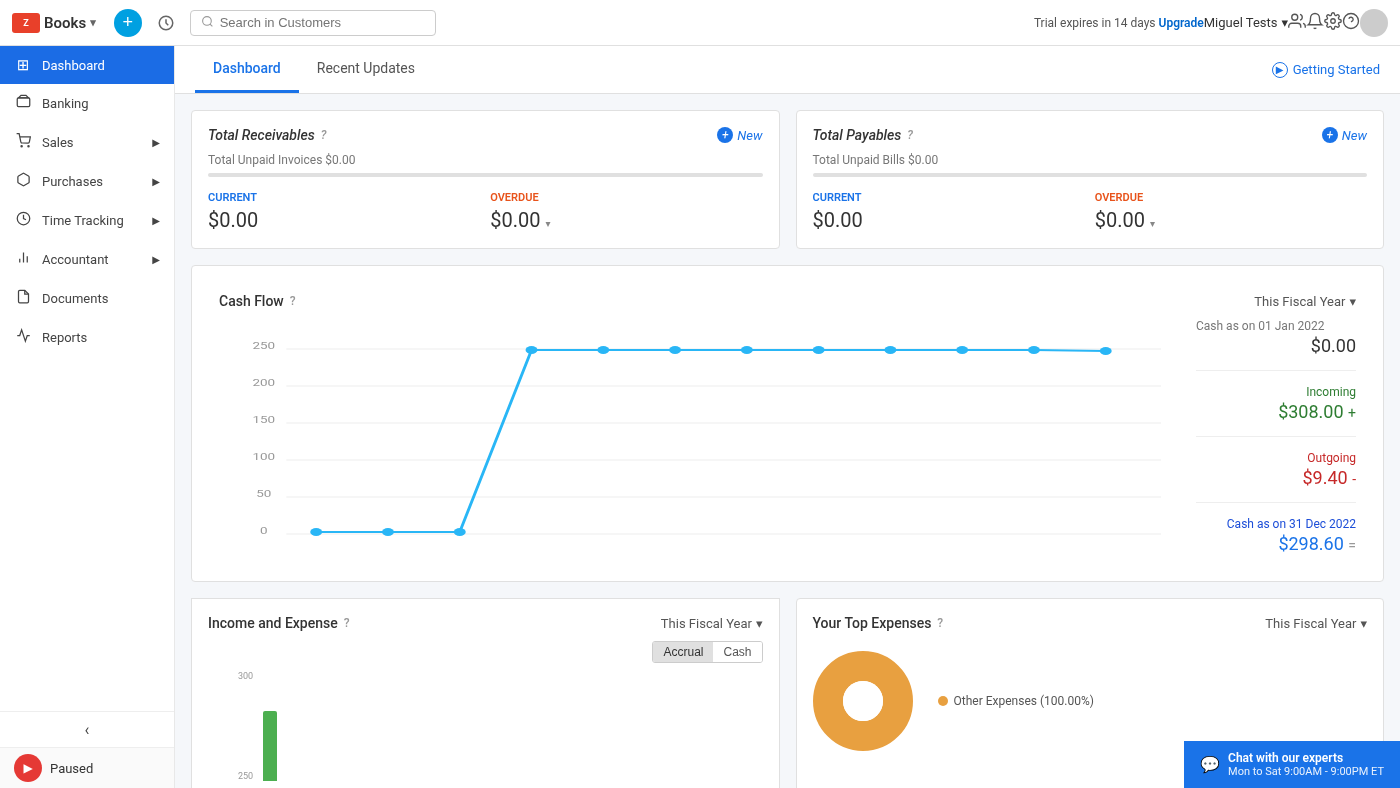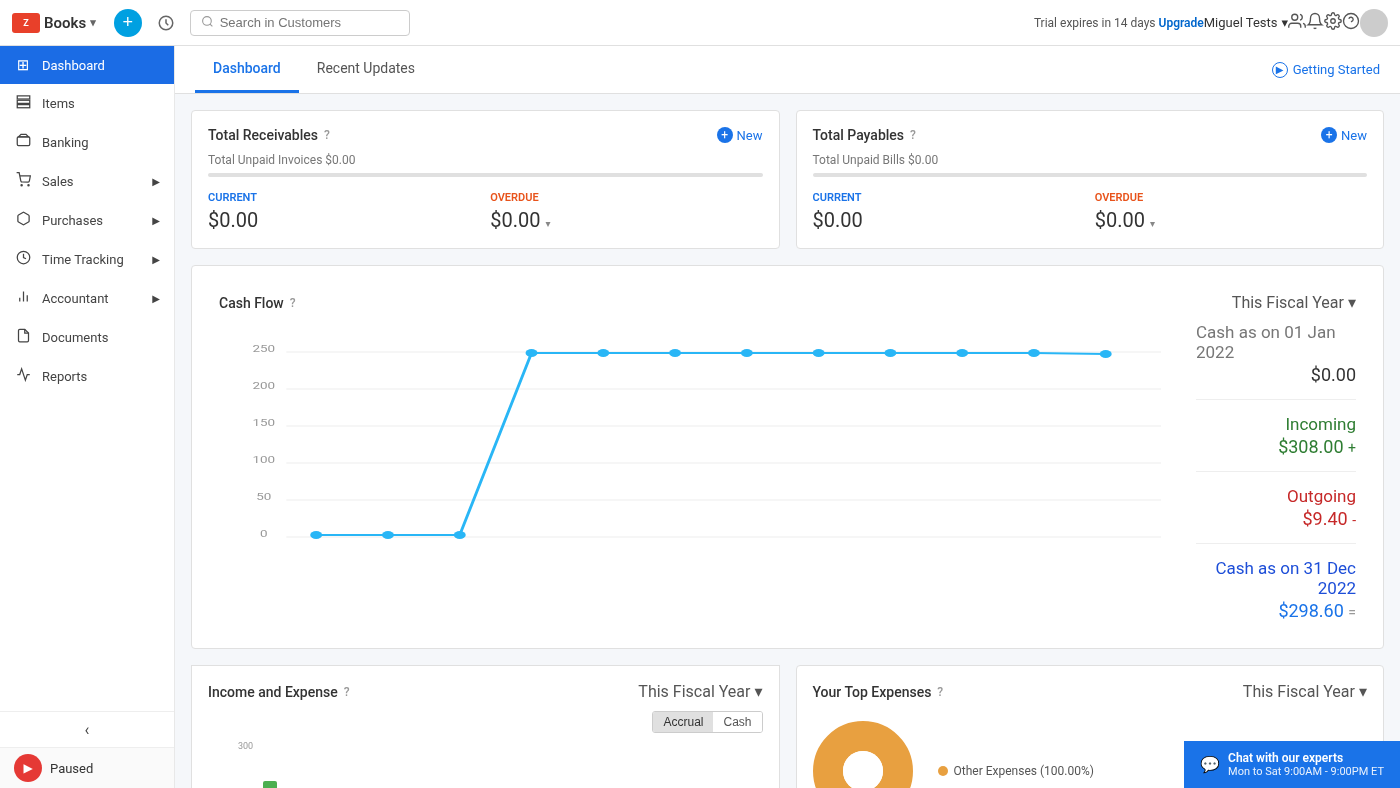--- a/index.html
+++ b/index.html
@@ -13,21 +13,21 @@
     .content { flex: 1; overflow-y: auto; background: #f5f7fa; }
 
     
     .zoho-logo { display: flex; align-items: center; gap: 4px; font-weight: bold; font-size: 14px; color: #333; margin-right: 8px; }
     .zoho-logo .logo-box { width: 28px; height: 20px; background: #e8402a; border-radius: 3px; display: flex; align-items: center; justify-content: center; }
     .zoho-logo .logo-box span { color: #fff; font-size: 9px; font-weight: bold; }
     .logo-text { font-size: 15px; font-weight: 600; color: #333; }
     .logo-chevron { font-size: 11px; color: #666; cursor: pointer; }
     .add-btn { width: 28px; height: 28px; background: #00a0e1; border-radius: 50%; display: flex; align-items: center; justify-content: center; color: #fff; font-size: 18px; cursor: pointer; border: none; flex-shrink: 0; }
     .history-btn { width: 28px; height: 28px; display: flex; align-items: center; justify-content: center; color: #666; cursor: pointer; }
-    .search-box { display: flex; align-items: center; border: 1px solid #ccc; border-radius: 4px; padding: 4px 10px; gap: 6px; background: #fff; width: 220px; }
+    .search-box { display: flex; align-items: center; border: 1px solid #ccc; border-radius: 4px; padding: 4px 10px; gap: 6px; background: #fff; width: 246px; }
     .search-box input { border: none; outline: none; font-size: 13px; color: #333; width: 100%; background: transparent; }
     .search-icon { color: #999; font-size: 12px; }
     .top-right { margin-left: auto; display: flex; align-items: center; gap: 0; }
     .trial-text { font-size: 12px; color: #555; }
     .trial-text .upgrade { color: #0066cc; font-weight: 600; cursor: pointer; }
     .user-menu { display: flex; align-items: center; gap: 4px; cursor: pointer; font-size: 13px; color: #333; }
     .top-icon { color: #555; font-size: 16px; cursor: pointer; }
     .avatar { width: 28px; height: 28px; background: #ccc; border-radius: 50%; }
 
     
@@ -40,44 +40,44 @@
     .tab { padding: 14px 18px; font-size: 14px; color: #555; cursor: pointer; border-bottom: 3px solid transparent; }
     .tab.active { color: #1a73e8; border-bottom: 3px solid #1a73e8; font-weight: 500; }
     .getting-started { display: flex; align-items: center; gap: 5px; color: #1a73e8; font-size: 13px; cursor: pointer; }
 
     
     .dashboard-body { padding: 16px; display: flex; flex-direction: column; gap: 16px; }
     .row-2 { display: grid; grid-template-columns: 1fr 1fr; gap: 16px; }
     .card { background: #fff; border-radius: 4px; border: 1px solid #e0e0e0; padding: 16px; }
 
     
-    .card-header { display: flex; align-items: center; justify-content: space-between; margin-bottom: 10px; }
+    .card-header { display: flex; align-items: center; justify-content: space-between; margin-bottom: 10px; font-style: italic; }
     .card-title { font-size: 14px; font-weight: 500; color: #333; display: flex; align-items: center; gap: 6px; }
     .info-icon { color: #999; font-size: 12px; cursor: pointer; }
     .new-btn { display: flex; align-items: center; gap: 4px; color: #1a73e8; font-size: 13px; cursor: pointer; }
     .new-btn .plus { width: 16px; height: 16px; background: #1a73e8; border-radius: 50%; color: #fff; display: flex; align-items: center; justify-content: center; font-size: 12px; }
     .unpaid-label { font-size: 12px; color: #777; margin-bottom: 6px; }
     .progress-bar { height: 4px; background: #e0e0e0; border-radius: 2px; margin-bottom: 14px; }
     .progress-fill { height: 100%; background: #1a73e8; border-radius: 2px; }
     .amounts-row { display: grid; grid-template-columns: 1fr 1fr; gap: 10px; }
     .amount-block .label { font-size: 11px; font-weight: 600; margin-bottom: 4px; }
     .amount-block .label.current { color: #1a73e8; }
     .amount-block .label.overdue { color: #e8531b; }
     .amount-block .value { font-size: 20px; font-weight: 400; color: #333; }
     .amount-block .value .chevdown { font-size: 10px; color: #888; cursor: pointer; }
 
     
     .cash-flow-card { background: #fff; border-radius: 4px; border: 1px solid #e0e0e0; padding: 27px; }
     .cash-flow-header { display: flex; align-items: center; justify-content: space-between; margin-bottom: 10px; }
-    .fiscal-select { font-size: 16px; color: #555; cursor: pointer; border: none; background: transparent; display: flex; align-items: center; gap: 4px; }
+    .fiscal-select { font-size: 13px; color: #555; cursor: pointer; border: none; background: transparent; display: flex; align-items: center; gap: 4px; }
     .cash-flow-content { display: flex; gap: 10px; }
     .chart-area { flex: 1; position: relative; height: 220px; }
     .chart-summary { width: 170px; flex-shrink: 0; display: flex; flex-direction: column; gap: 14px; padding-left: 10px; }
     .summary-item { }
-    .summary-item .s-label { font-size: 17px; color: #777; margin-bottom: 2px; }
+    .summary-item .s-label { font-size: 12px; color: #777; margin-bottom: 2px; }
     .summary-item .s-value { font-size: 18px; font-weight: 400; color: #333; text-align: right; }
     .summary-item .s-value.incoming { color: #2e7d32; }
     .summary-item .s-value.outgoing { color: #c62828; }
     .summary-item .s-value.cash31 { color: #1a73e8; }
     .summary-divider { border-top: 1px solid #eee; }
 
     
     .chart-svg { width: 100%; height: 220px; }
 
     
@@ -173,30 +173,20 @@
   <div class="main-area">
 
     <div class="sidebar">
       <div class="sidebar-item active">
         <span class="icon">⊞</span>
         <span>Dashboard</span>
       </div>
       <div class="sidebar-item">
         <span class="icon">
           <svg width="15" height="15" viewBox="0 0 24 24" fill="none" stroke="currentColor" stroke-width="2">
-            <rect x="2" y="3" width="20" height="5"></rect>
-              <rect x="2" y="10" width="20" height="5"></rect>
-              <rect x="2" y="17" width="20" height="5"></rect>
-          </svg>
-        </span>
-        <span>Items</span>
-      </div>
-      <div class="sidebar-item">
-        <span class="icon">
-          <svg width="15" height="15" viewBox="0 0 24 24" fill="none" stroke="currentColor" stroke-width="2">
             <rect x="2" y="6" width="20" height="14" rx="2"></rect>
               <path d="M16 2H8l-4 4h16z"></path>
           </svg>
         </span>
         <span>Banking</span>
       </div>
       <div class="sidebar-item">
         <span class="icon">
           <svg width="15" height="15" viewBox="0 0 24 24" fill="none" stroke="currentColor" stroke-width="2">
             <circle cx="9" cy="21" r="1"></circle>

